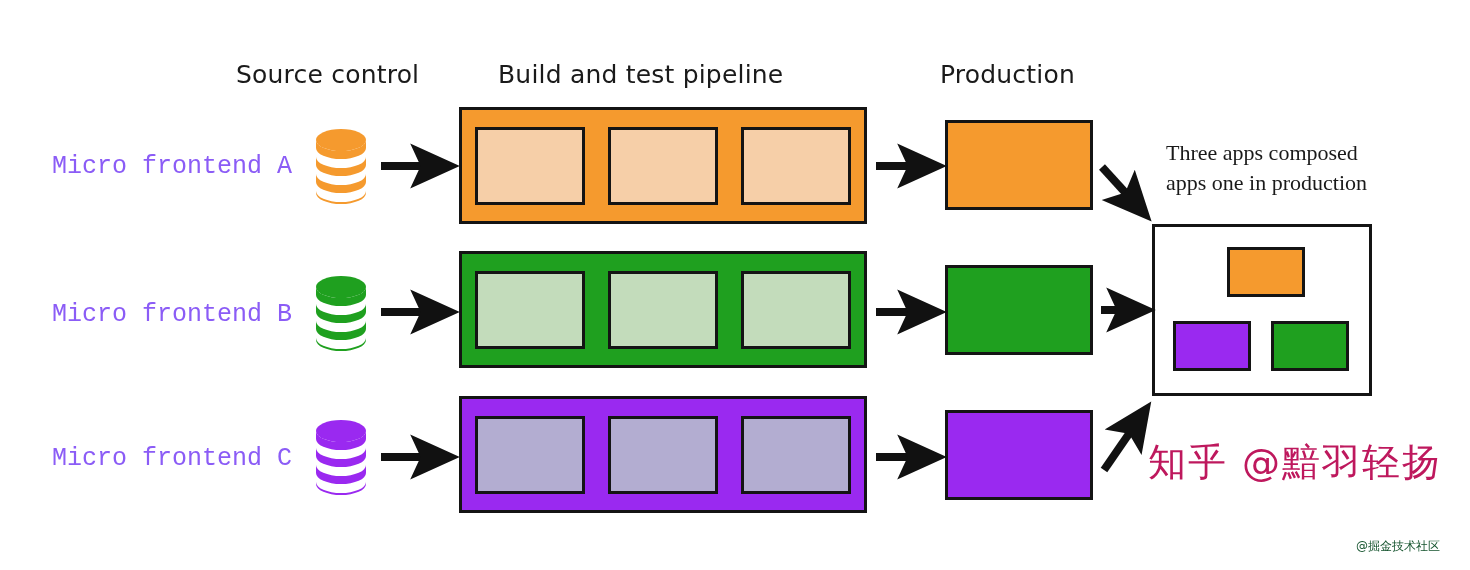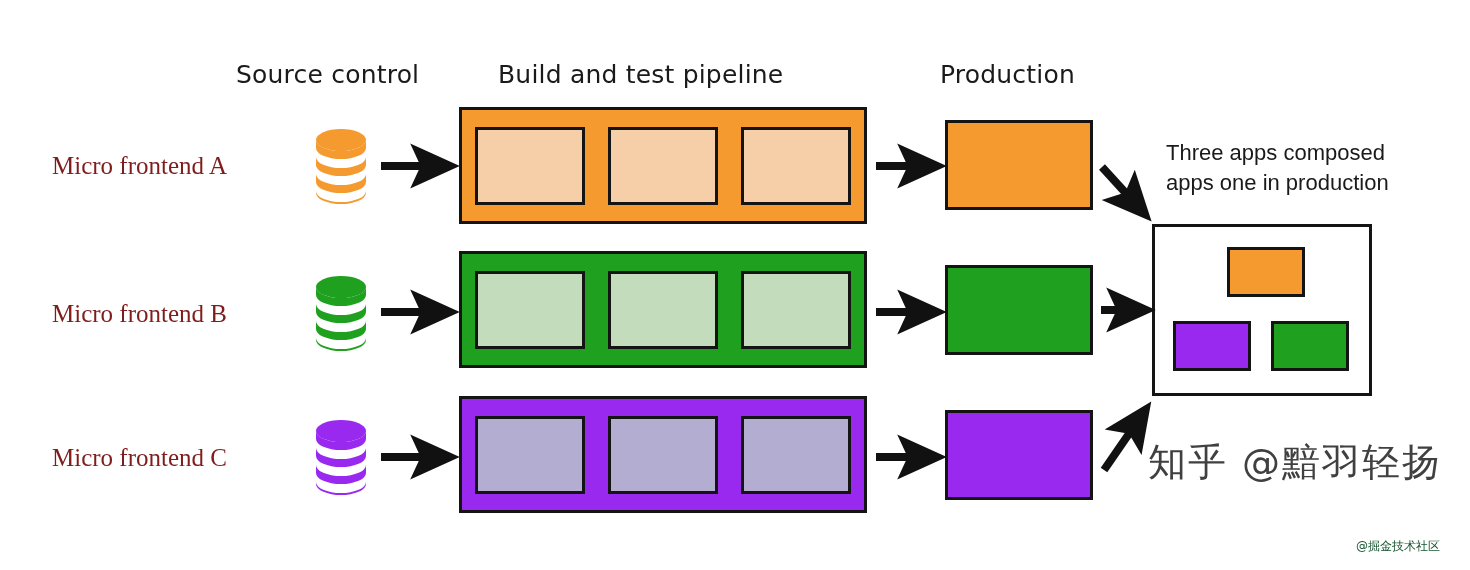--- a/index.html
+++ b/index.html
@@ -29,23 +29,23 @@
     letter-spacing: 0.2px;
     white-space: nowrap;
   }
   #hdr-source   { left: 236px; top: 60px; }
   #hdr-pipeline { left: 498px; top: 60px; }
   #hdr-prod     { left: 940px; top: 60px; }
 
   
   .row-label {
     position: absolute;
-    font-family: Liberation Serif, serif;
+    font-family: Liberation Mono, monospace;
     font-size: 25px;
-    color: #7f1d1d;
+    color: #8b5cf6;
     white-space: nowrap;
     left: 52px;
   }
   #lbl-a { top: 152px; }
   #lbl-b { top: 300px; }
   #lbl-c { top: 444px; }
 
   
   .db-icon {
     position: absolute;
@@ -113,21 +113,21 @@
   #composed-app-a { left: 72px;  top: 20px;  width: 78px; height: 50px; }
   #composed-app-c { left: 18px;  top: 94px;  width: 78px; height: 50px; }
   #composed-app-b { left: 116px; top: 94px;  width: 78px; height: 50px; }
 
   
   #annotation {
     position: absolute;
     left: 1166px;
     top: 138px;
     width: 300px;
-    font-family: Liberation Sans, sans-serif;
+    font-family: Liberation Serif, serif;
     font-size: 22px;
     line-height: 30px;
     color: #1a1a1a;
   }
 
   
   #arrow-layer {
     position: absolute;
     left: 0; top: 0;
     width: 1470px;
@@ -135,21 +135,21 @@
     pointer-events: none;
   }
 
   
   #watermark-main {
     position: absolute;
     left: 1148px;
     top: 437px;
     font-family: "DejaVu Sans", sans-serif;
     font-size: 38px;
-    color: #404040;
+    color: #be185d;
     white-space: nowrap;
     letter-spacing: 2px;
   }
   #watermark-corner {
     position: absolute;
     left: 1356px;
     top: 538px;
     font-family: "DejaVu Sans", sans-serif;
     font-size: 12px;
     color: #14532d;

